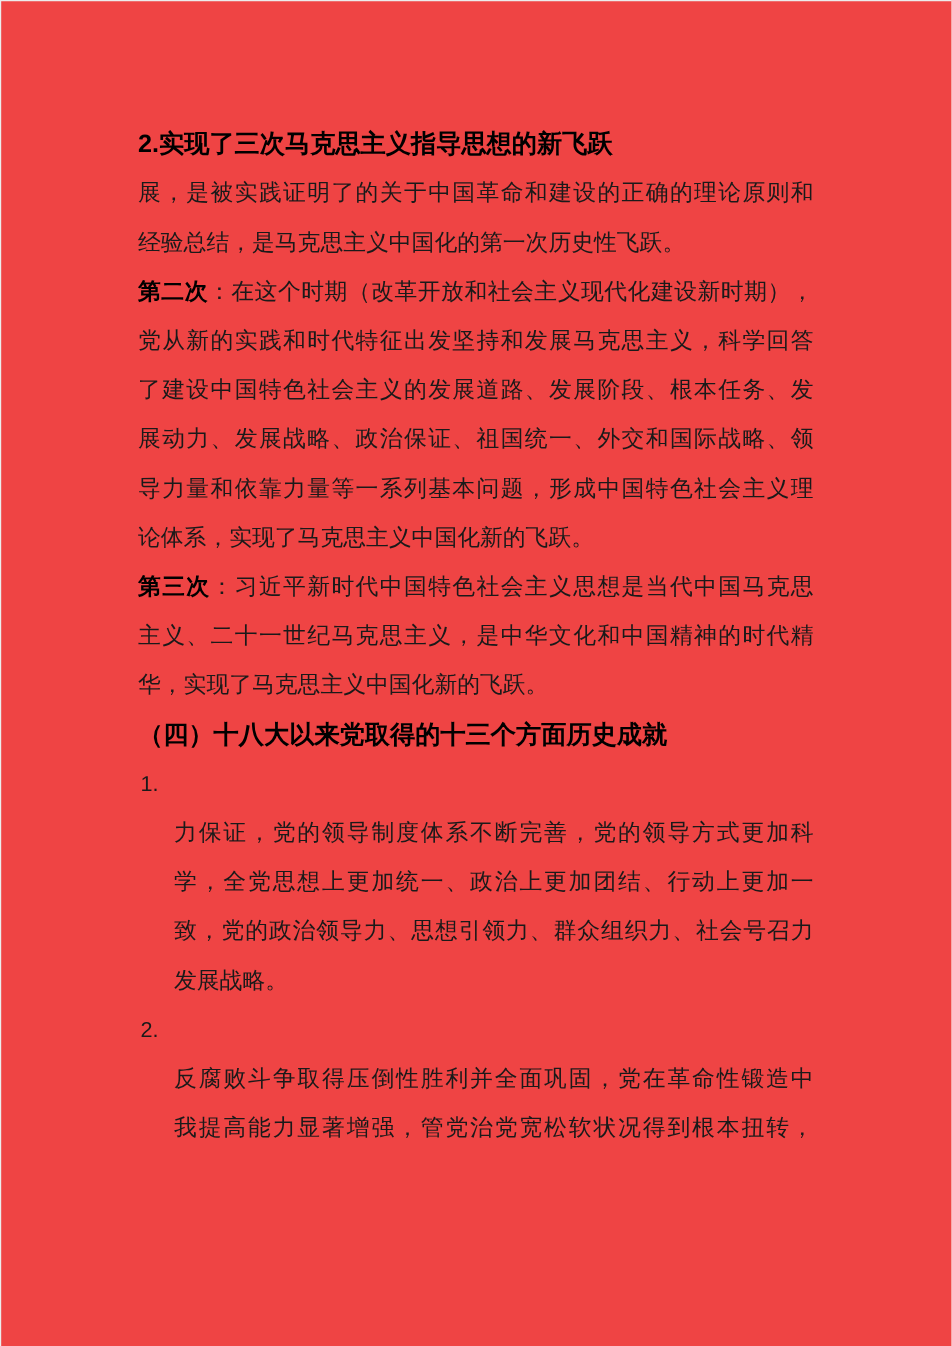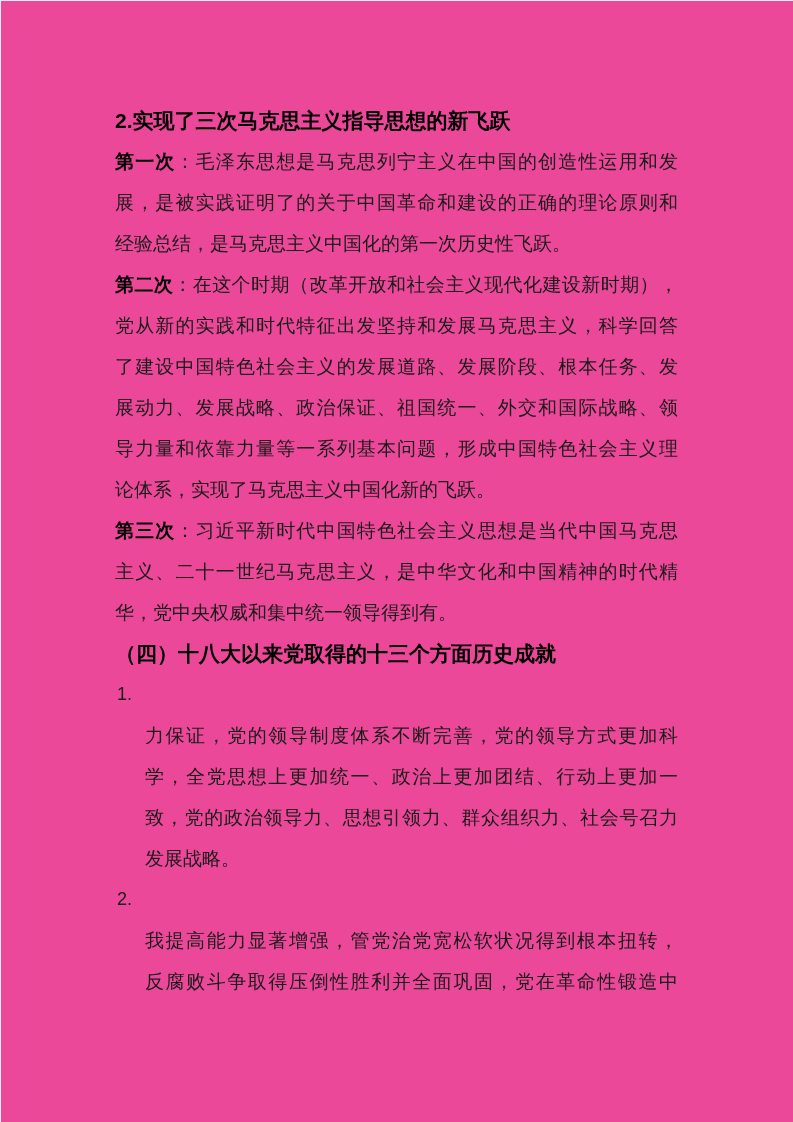--- a/index.html
+++ b/index.html
@@ -4,21 +4,21 @@
 <style>
   html, body {
     margin: 0;
     padding: 0;
     background: #ffffff;
   }
   .page {
     position: relative;
     width: 793px;
     height: 1122px;
-    background: #ec4899;
+    background: #ef4444;
     box-sizing: border-box;
     box-shadow: inset 1px 1px 0 #ececec;
     overflow: hidden;
   }
   .content {
     position: absolute;
     left: 115px;
     top: 100px;
     width: 563px;
   }
@@ -63,40 +63,39 @@
   }
 </style>
 </head>
 <body>
 
 <div class="page">
   <div class="content">
     <div class="line heading">2.实现了三次马克思主义指导思想的新飞跃</div>
 
     <div>
-        <div class="line"><span class="lead">第一次</span><span>：毛泽东思想是马克思列宁主义在中国的创造性运用和发</span></div>
         <div class="line"><span>展，是被实践证明了的关于中国革命和建设的正确的理论原则和</span></div>
         <div class="line last"><span>经验总结，是马克思主义中国化的第一次历史性飞跃。</span></div>
         <div class="line"><span class="lead">第二次</span><span>：在这个时期（改革开放和社会主义现代化建设新时期），</span></div>
         <div class="line"><span>党从新的实践和时代特征出发坚持和发展马克思主义，科学回答</span></div>
         <div class="line"><span>了建设中国特色社会主义的发展道路、发展阶段、根本任务、发</span></div>
         <div class="line"><span>展动力、发展战略、政治保证、祖国统一、外交和国际战略、领</span></div>
         <div class="line"><span>导力量和依靠力量等一系列基本问题，形成中国特色社会主义理</span></div>
         <div class="line last"><span>论体系，实现了马克思主义中国化新的飞跃。</span></div>
         <div class="line"><span class="lead">第三次</span><span>：习近平新时代中国特色社会主义思想是当代中国马克思</span></div>
         <div class="line"><span>主义、二十一世纪马克思主义，是中华文化和中国精神的时代精</span></div>
-        <div class="line last"><span>华，党中央权威和集中统一领导得到有。</span></div>
+        <div class="line last"><span>华，实现了马克思主义中国化新的飞跃。</span></div>
       </div>
 
     <div class="line heading">（四）十八大以来党取得的十三个方面历史成就</div>
 
     <div>
         <div class="line list-line"><span class="num">1.</span></div>
         <div class="line list-line"><span>力保证，党的领导制度体系不断完善，党的领导方式更加科</span></div>
         <div class="line list-line"><span>学，全党思想上更加统一、政治上更加团结、行动上更加一</span></div>
         <div class="line list-line"><span>致，党的政治领导力、思想引领力、群众组织力、社会号召力</span></div>
         <div class="line list-line last"><span>发展战略。</span></div>
         <div class="line list-line"><span class="num">2.</span></div>
+        <div class="line list-line"><span>反腐败斗争取得压倒性胜利并全面巩固，党在革命性锻造中</span></div>
         <div class="line list-line"><span>我提高能力显著增强，管党治党宽松软状况得到根本扭转，</span></div>
-        <div class="line list-line"><span>反腐败斗争取得压倒性胜利并全面巩固，党在革命性锻造中</span></div>
       </div>
   </div>
 </div>
 
 </body></html>

